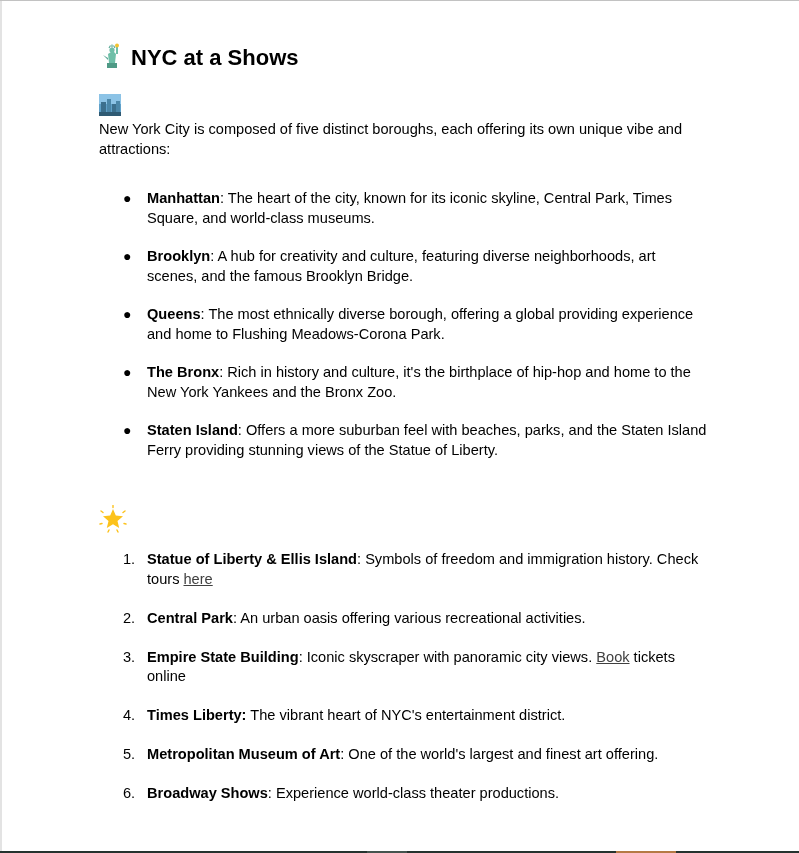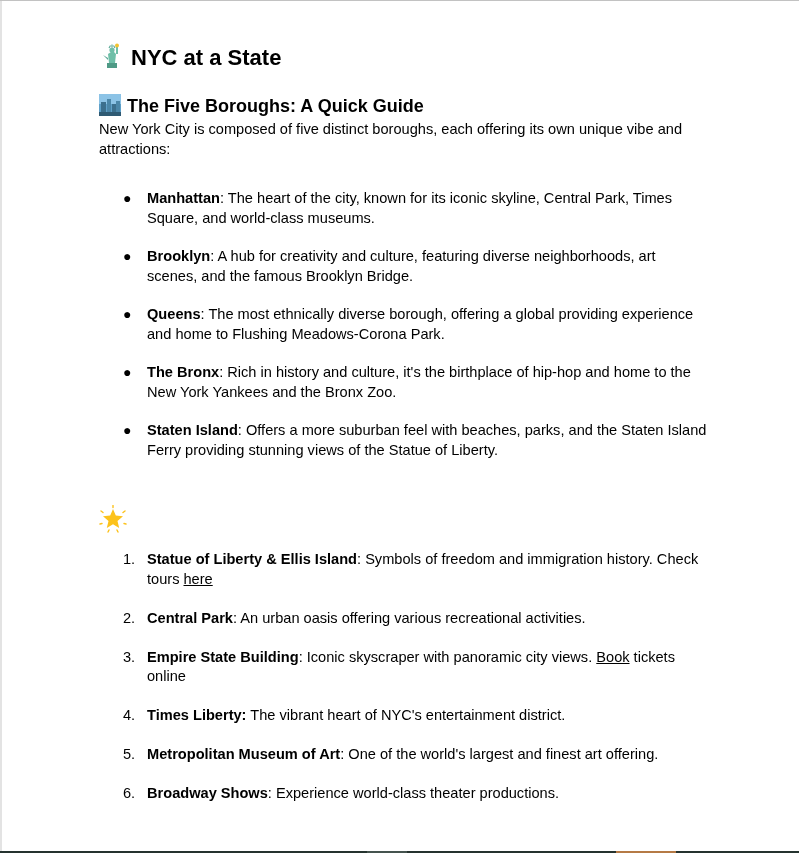--- a/index.html
+++ b/index.html
@@ -25,21 +25,21 @@
 
     .list { position: absolute; left: 0; margin: 0; padding: 0; list-style: none; width: 610px; }
     .list li { position: relative; padding-left: 48px; font-size: 14.6px; line-height: 19.5px; }
     .bullets { top: 189px; }
     .bullets li { margin-bottom: 19px; }
     .bullets li .marker { position: absolute; left: 24px; top: 0; font-size: 14px; }
     .numbers { top: 550px; }
     .numbers li { margin-bottom: 19.5px; }
     .numbers li .marker { position: absolute; left: 24px; top: 0; }
     b { font-weight: bold; }
-    .link { text-decoration: underline; color: #000000; cursor: pointer; }
+    .link { text-decoration: underline; color: #404040; cursor: pointer; }
   </style>
 </head>
 <body>
 
 <div class="frame-top"></div>
 <div class="frame-left"></div>
 <div class="frame-bottom">
   <span class="seg1"></span>
   <span class="seg2"></span>
 </div>
@@ -49,35 +49,35 @@
     <span class="emoji">
       <svg width="26" height="26" viewBox="0 0 26 26">
         <rect x="8" y="20" width="10" height="5" fill="#4f9a86"></rect>
         <path d="M10 20 L9 11 L12 9 L15 9 L17 11 L16 20 Z" fill="#6fbfa8"></path>
         <circle cx="13" cy="7" r="2.6" fill="#6fbfa8"></circle>
         <path d="M10 5 L11.5 2.5 M13 4.5 L13 1.5 M16 5 L14.5 2.5" stroke="#5aa896" stroke-width="1.2"></path>
         <rect x="17" y="3" width="2" height="8" fill="#6fbfa8"></rect>
         <circle cx="18" cy="2.5" r="2" fill="#f2c230"></circle>
         <path d="M4 12 L9 15 L9 17 Z" fill="#5aa896"></path>
       </svg>
-    </span><span>NYC at a State</span>
+    </span><span>NYC at a Shows</span>
   </div>
 
   <div class="h2">
     <span class="emoji">
       <svg width="22" height="22" viewBox="0 0 22 22">
         <rect x="0" y="0" width="22" height="22" rx="2" fill="#5fa0c8"></rect>
         <rect x="0" y="0" width="22" height="10" fill="#8cc3e6"></rect>
         <rect x="2" y="8" width="5" height="14" fill="#3c6f8d"></rect>
         <rect x="8" y="5" width="4" height="17" fill="#4b86a8"></rect>
         <rect x="13" y="10" width="4" height="12" fill="#3c6f8d"></rect>
         <rect x="17" y="7" width="4" height="15" fill="#4b86a8"></rect>
         <rect x="0" y="18" width="22" height="4" fill="#2f5a73"></rect>
       </svg>
-    </span><span>The Five Boroughs: A Quick Guide</span>
+    </span>
   </div>
 
   <div class="intro">New York City is composed of five distinct boroughs, each offering its own unique vibe and attractions:</div>
 
   <ul class="list bullets">
     <li><span class="marker">●</span><b>Manhattan</b><span>: The heart of the city, known for its iconic skyline, Central Park, Times Square, and world-class museums.</span></li>
     <li><span class="marker">●</span><b>Brooklyn</b><span>: A hub for creativity and culture, featuring diverse neighborhoods, art scenes, and the famous Brooklyn Bridge.</span></li>
     <li><span class="marker">●</span><b>Queens</b><span>: The most ethnically diverse borough, offering a global providing experience and home to Flushing Meadows-Corona Park.</span></li>
     <li><span class="marker">●</span><b>The Bronx</b><span>: Rich in history and culture, it's the birthplace of hip-hop and home to the New York Yankees and the Bronx Zoo.</span></li>
     <li><span class="marker">●</span><b>Staten Island</b><span>: Offers a more suburban feel with beaches, parks, and the Staten Island Ferry providing stunning views of the Statue of Liberty.</span></li>

